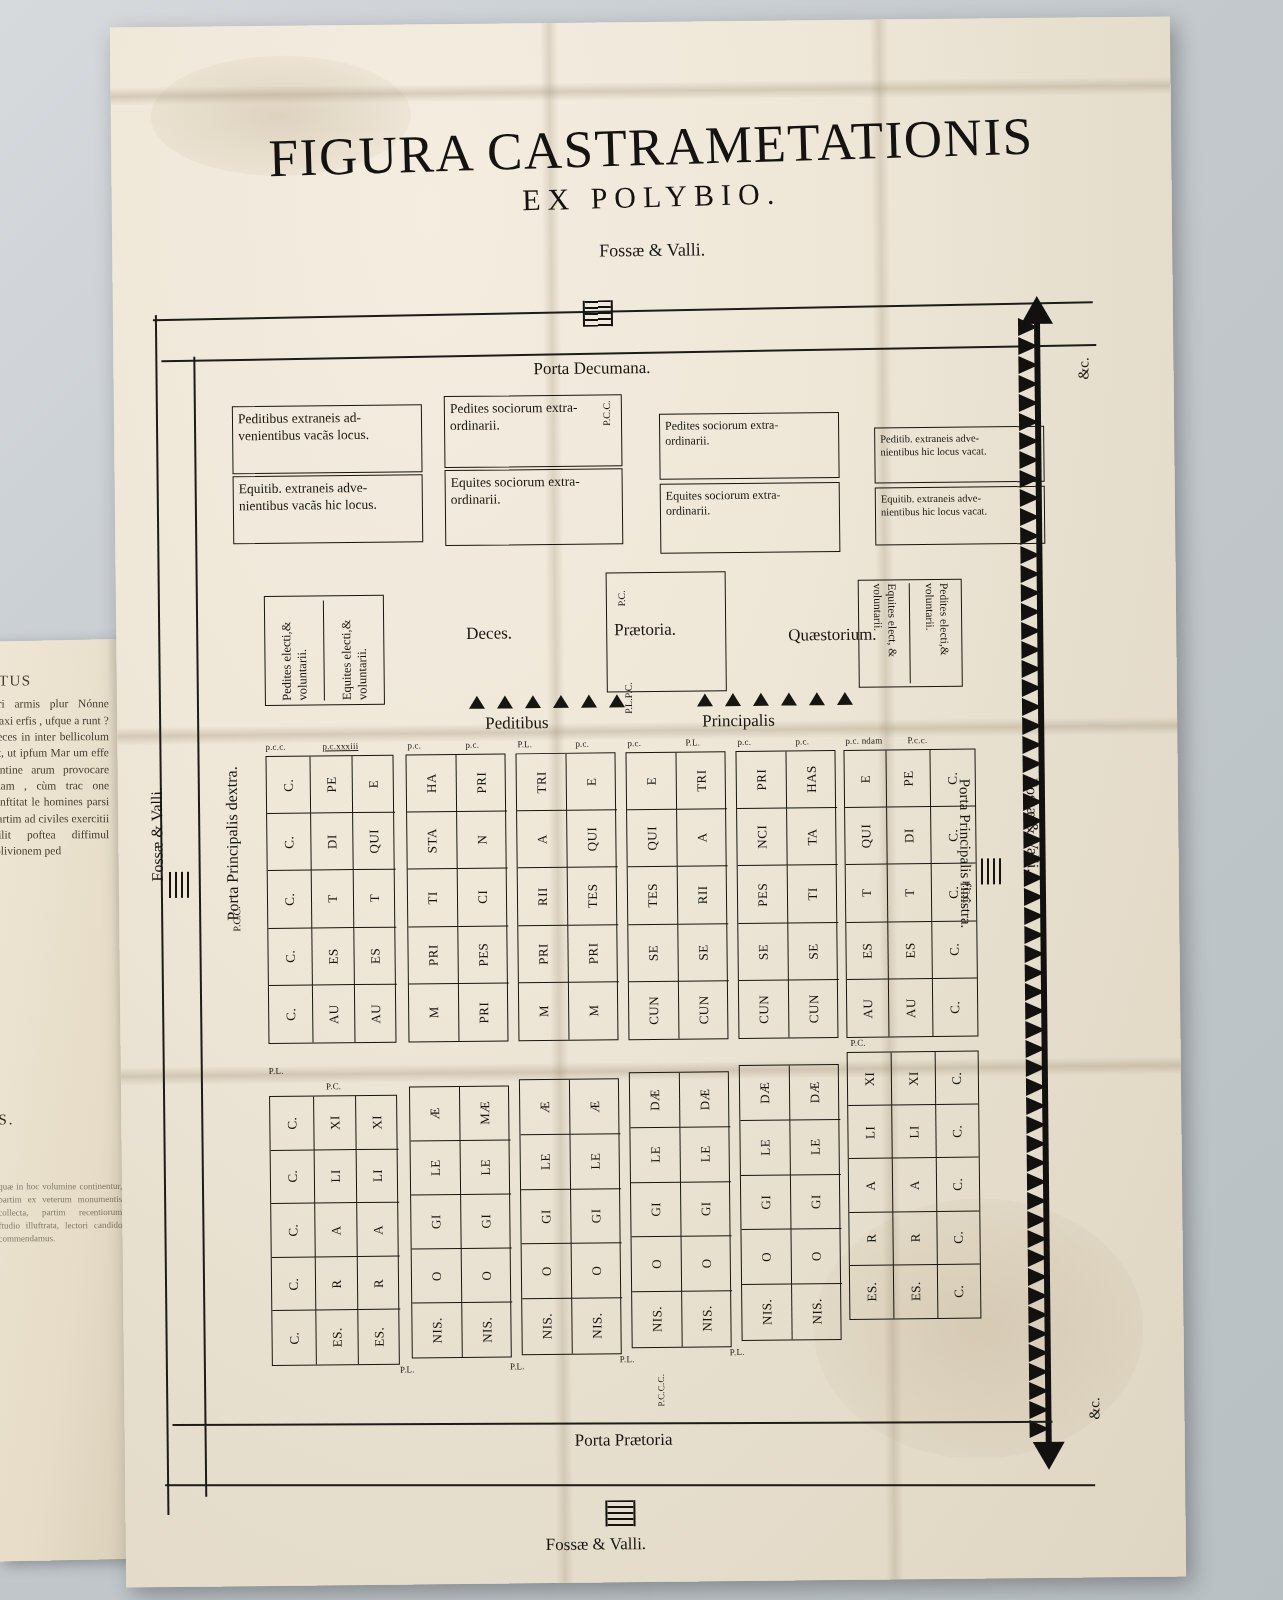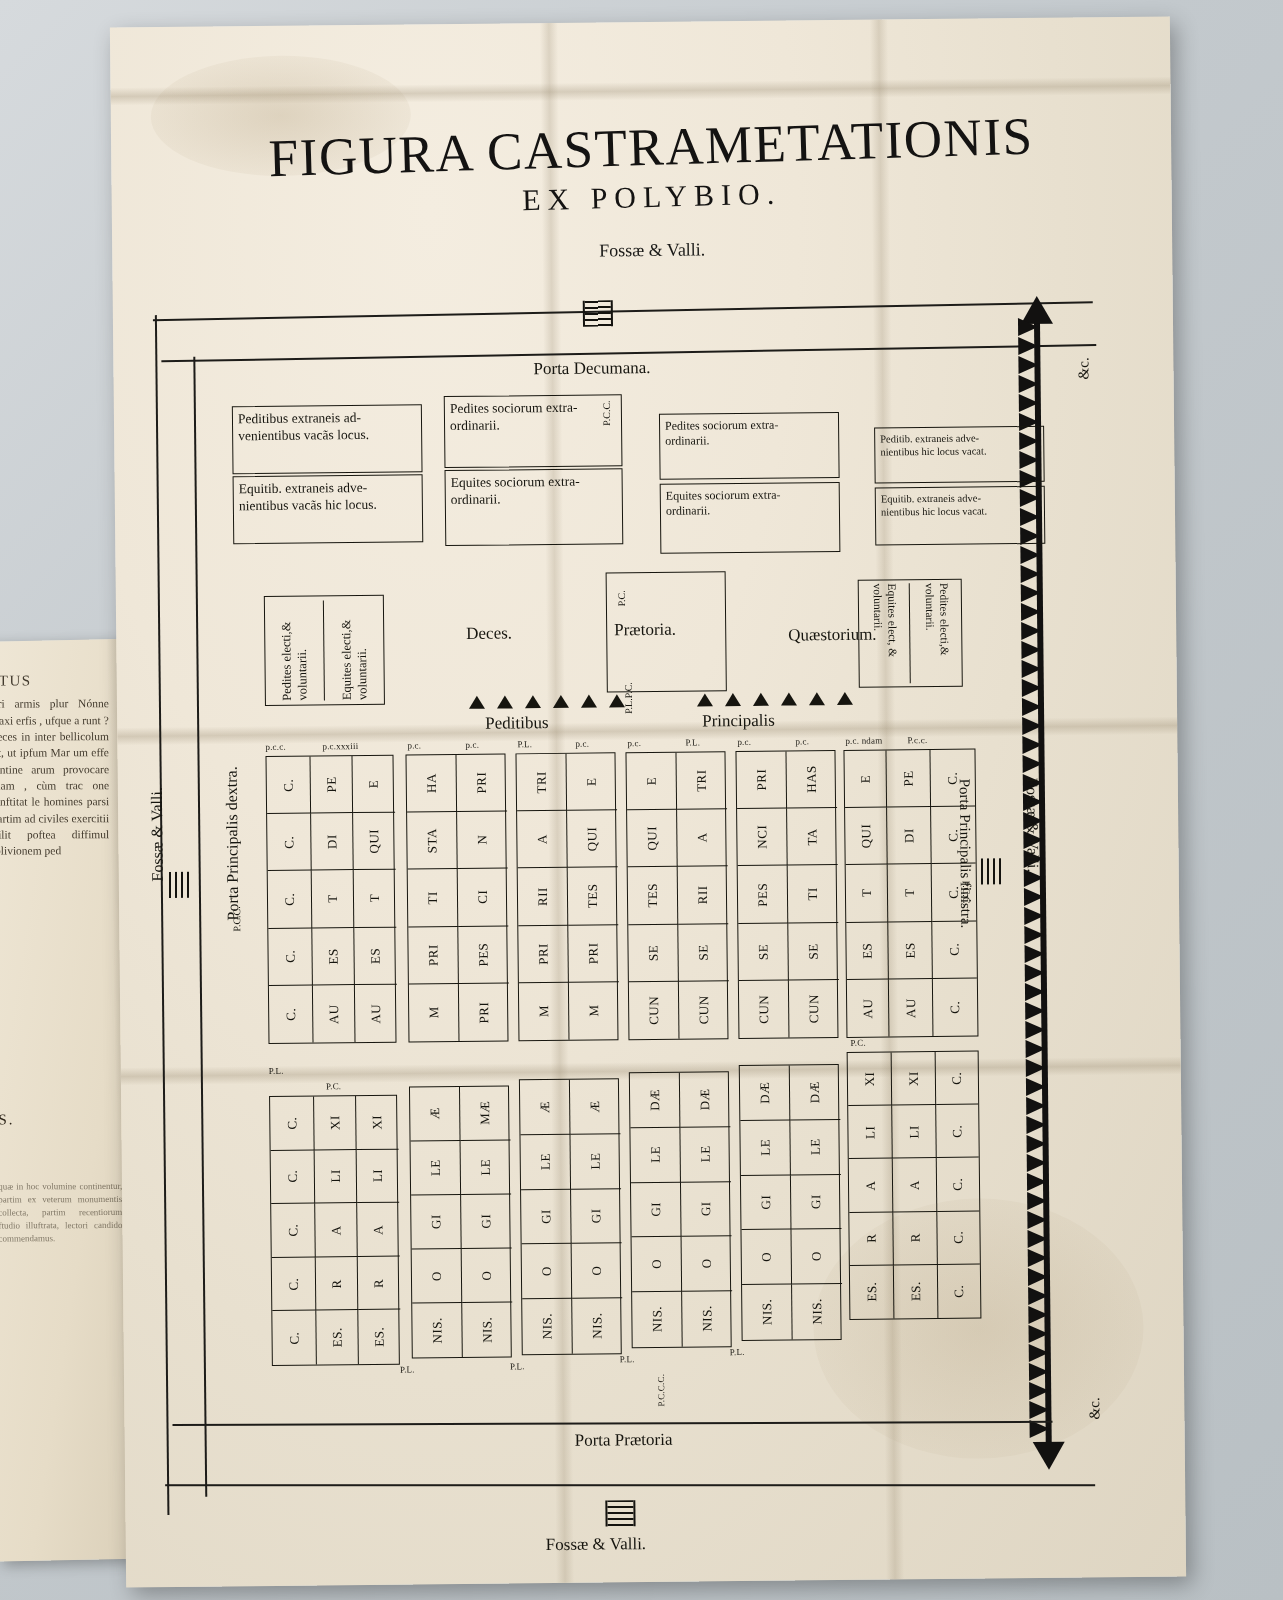--- a/index.html
+++ b/index.html
@@ -463,21 +463,21 @@
         <span class="tri"></span>
         <span class="tri"></span>
       </div>
       <div class="label" style="left:585px; top:690px;">Principalis</div>
 
       <div class="label xs" style="left:506px; top:660px;">
         <span class="vert180" style="display:inline-block;">P.L.P.C.</span>
       </div>
 
       <div class="marker" style="left:148px; top:716px;">p.c.c.</div>
-      <div class="marker" style="left:205px; top:716px;">p.c.xxxiii</div>
+      <div class="marker" style="left:205px; top:716px;text-decoration:underline;">p.c.xxxiii</div>
       <div class="grid" style="left:148px; top:730px; width:128px; height:288px; grid-template-columns:44px 42px 42px; grid-template-rows:repeat(5,1fr);">
         <div class="cell">
             <span class="v">C.</span>
           </div>
         <div class="cell">
             <span class="v">PE</span>
           </div>
         <div class="cell last-col">
             <span class="v">E</span>
           </div>

